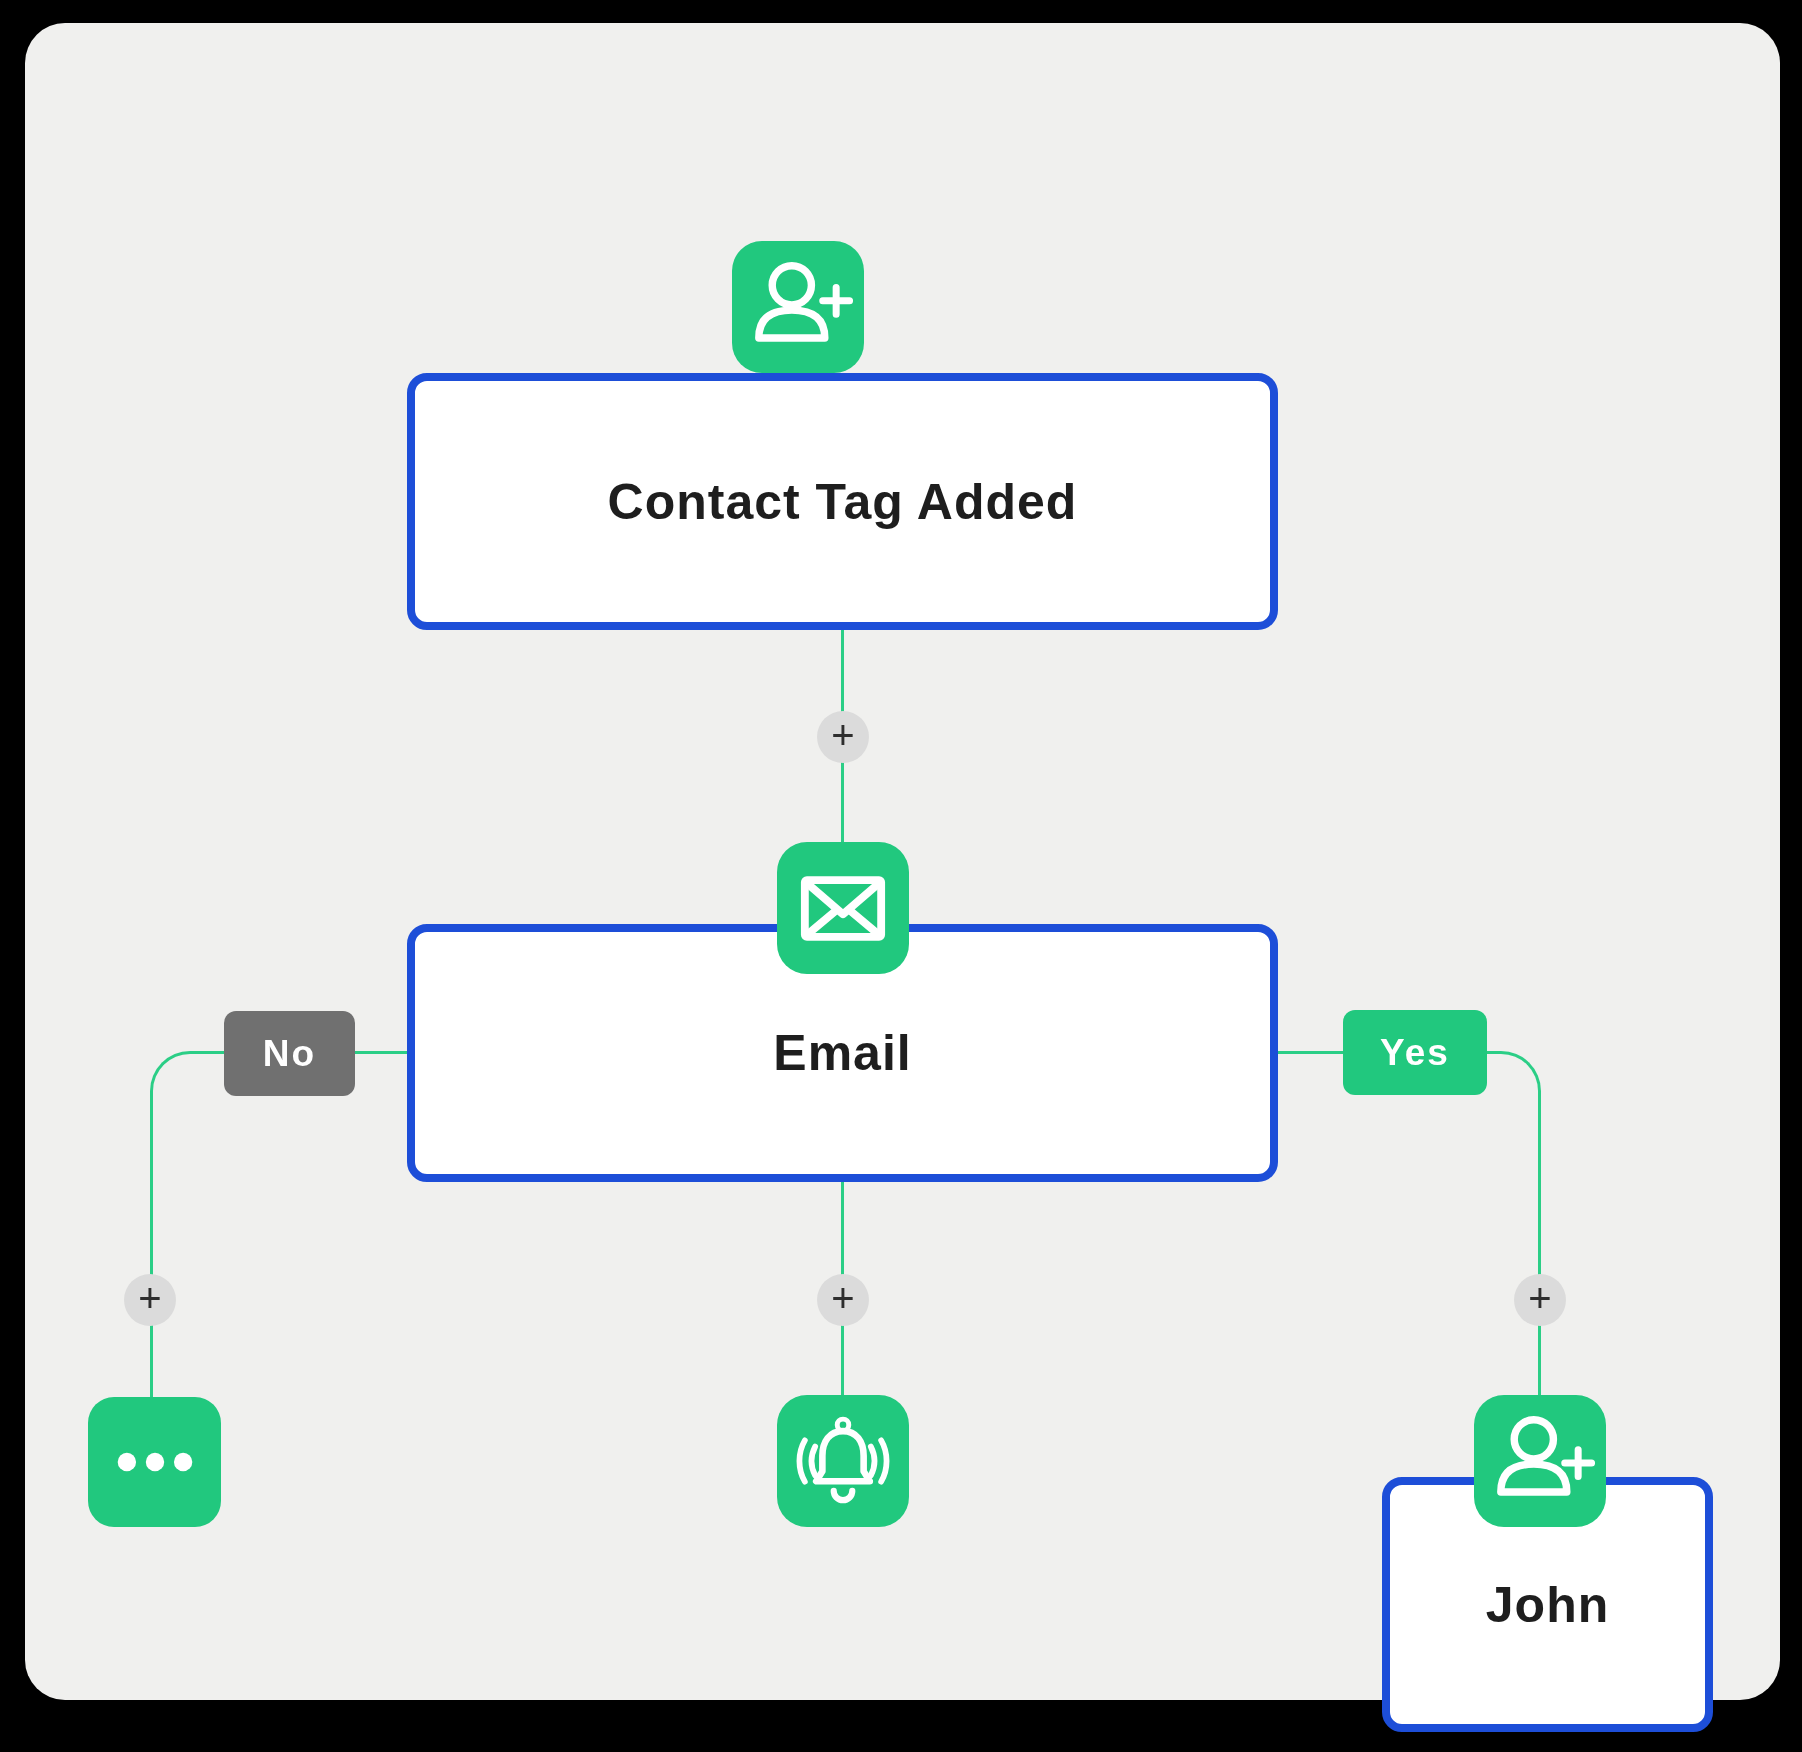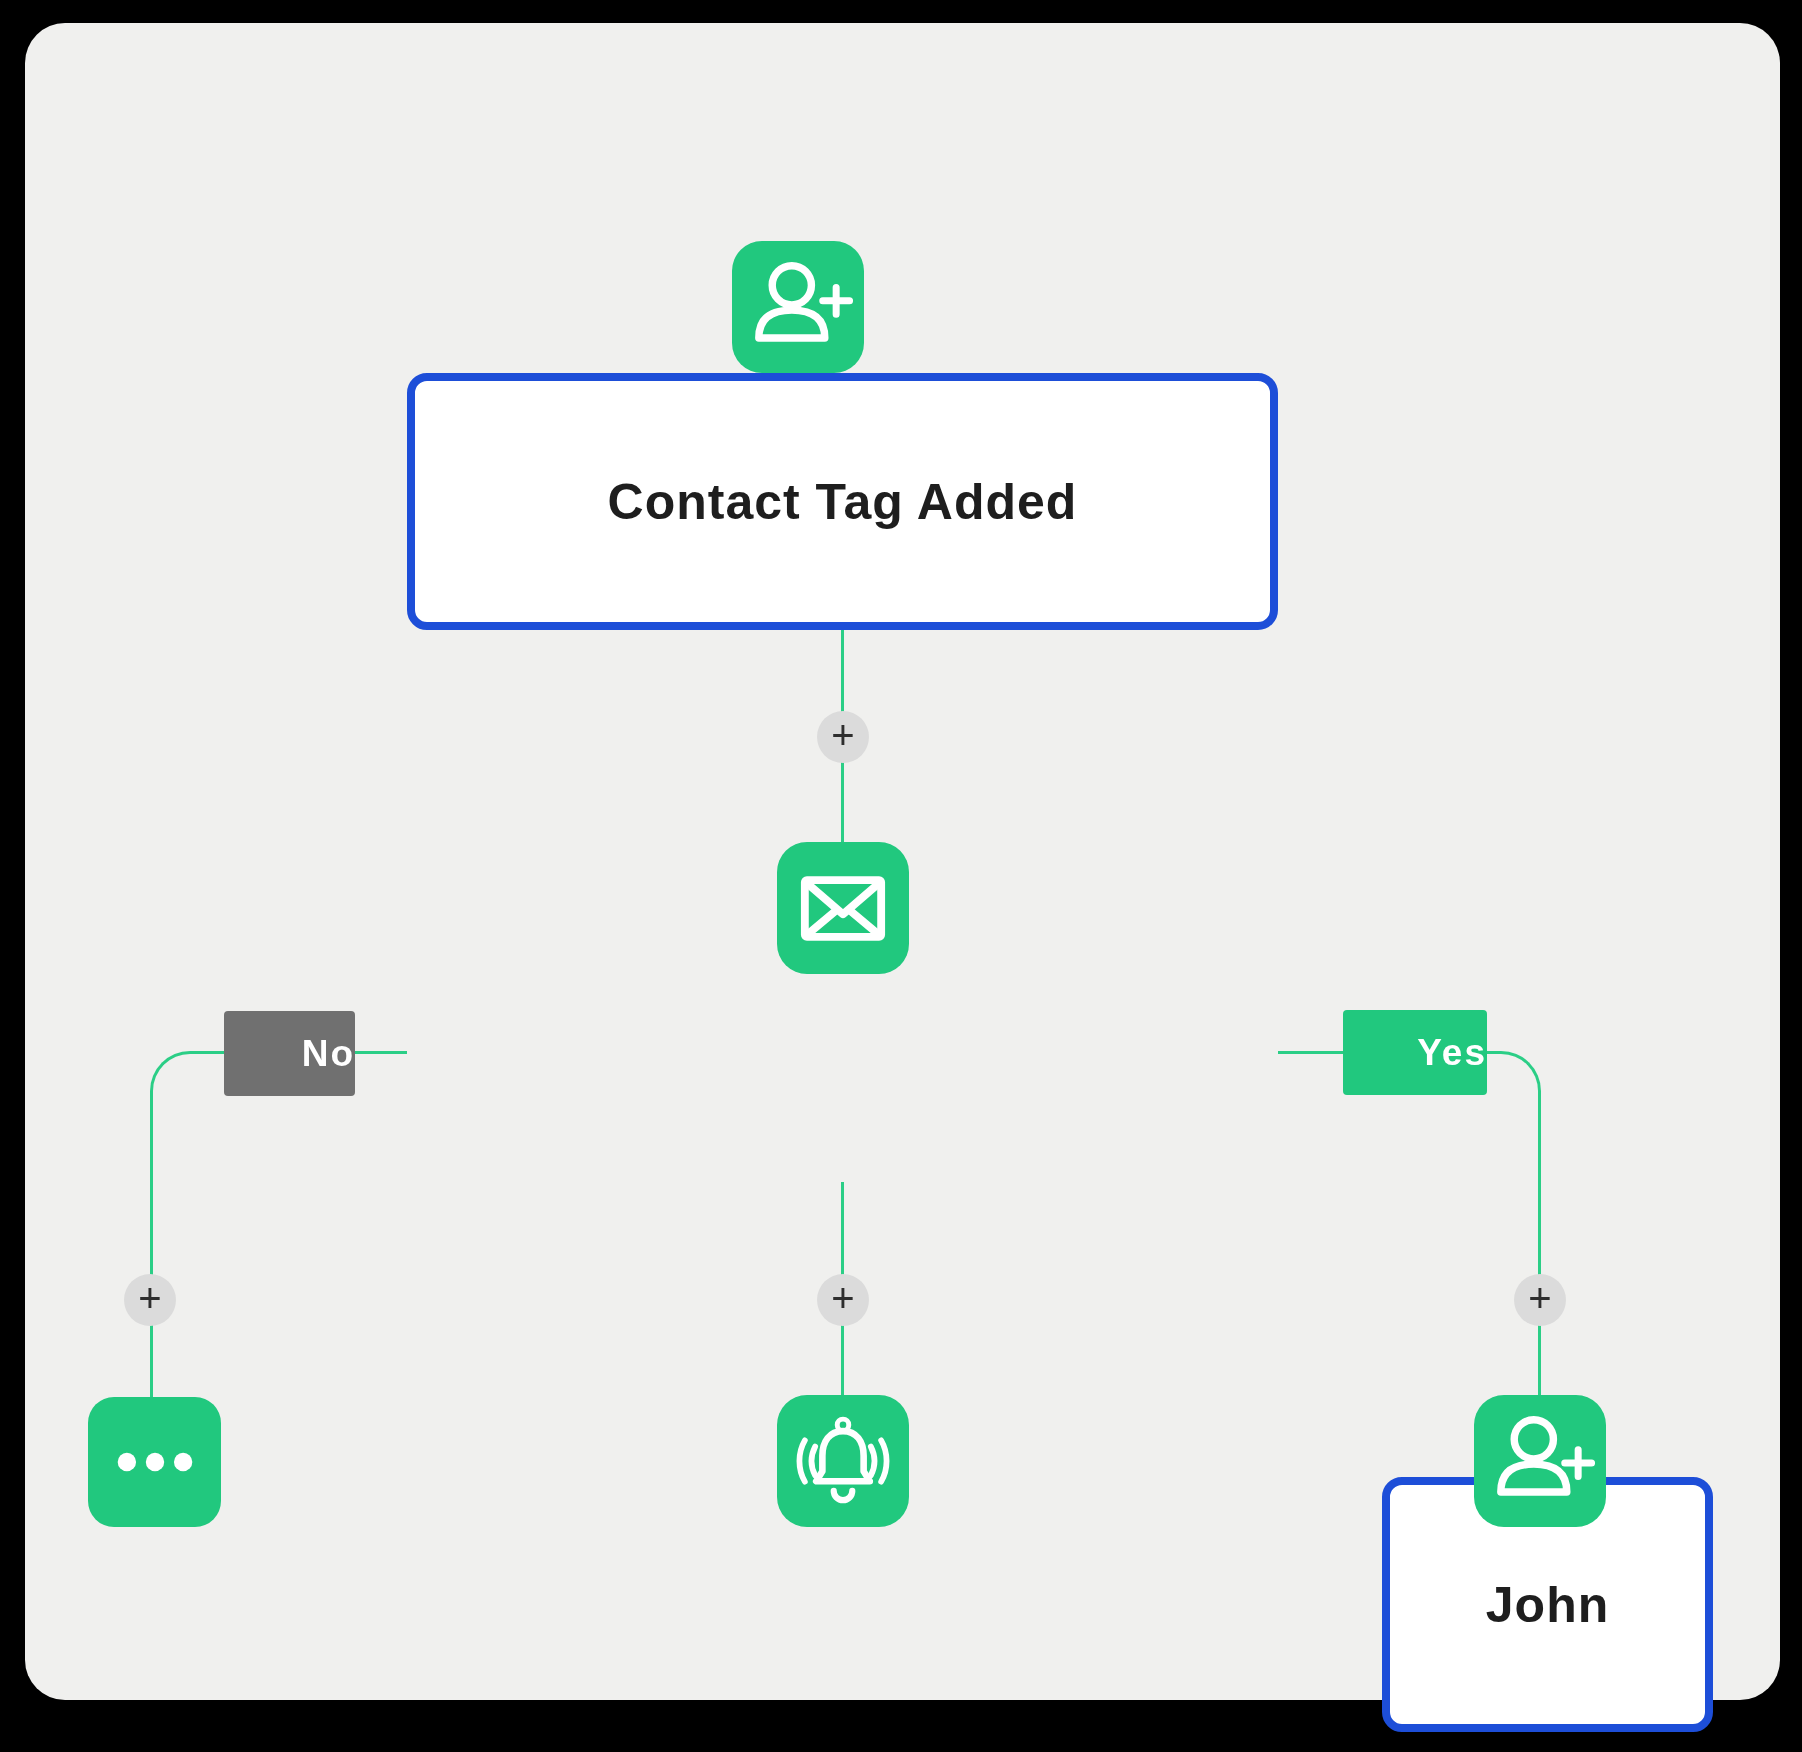--- a/index.html
+++ b/index.html
@@ -23,21 +23,21 @@
   
   .mini-node{position:absolute;width:133px;height:130px;background:#21C87E;border-radius:26px;
              display:flex;align-items:center;justify-content:center;}
   .mini-node svg{width:120px;height:120px;display:block;}
   
   .plus-btn{position:absolute;width:52px;height:52px;border-radius:50%;background:#DBDBDB;
             display:flex;align-items:center;justify-content:center;
             font-size:40px;font-weight:500;color:#2E2E2E;line-height:1;}
   .plus-btn span{transform:translateY(-2px);}
   
-  .badge{position:absolute;border-radius:4px;display:flex;align-items:center;justify-content:flex-end;
+  .badge{position:absolute;border-radius:12px;display:flex;align-items:center;justify-content:center;
          font-size:37px;font-weight:700;letter-spacing:2px;color:#fff;}
   .badge.no{background:#707070;}
   .badge.yes{background:#21C87E;}
 </style>
 </head>
 <body>
 
 <div class="canvas">
   <div class="panel"></div>
 
@@ -49,20 +49,23 @@
   <div class="vline" style="left:150px;top:1109px;width:3px;height:288px;"></div>
 
   <div class="hline" style="left:1278px;top:1051px;width:206px;height:3px;"></div>
   <div class="curve tr" style="left:1481px;top:1051px;"></div>
   <div class="vline" style="left:1538px;top:1109px;width:3px;height:287px;"></div>
 
   <div class="card" style="left:407px;top:373px;width:871px;height:257px;">
     <div class="label">Contact Tag Added</div>
   </div>
 
+  <div class="card" style="left:407px;top:924px;width:871px;height:258px;">
+    <div class="label">Email</div>
+  </div>
 
 
   <div class="card" style="left:1382px;top:1477px;width:331px;height:255px;">
     <div class="label">John</div>
   </div>
 
   <div class="plus-btn" style="left:817px;top:711px;">
       <span>+</span>
     </div>
   <div class="plus-btn" style="left:124px;top:1274px;">

